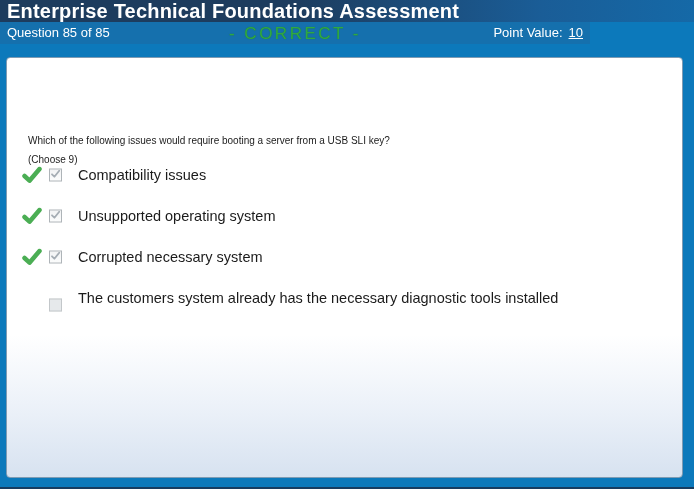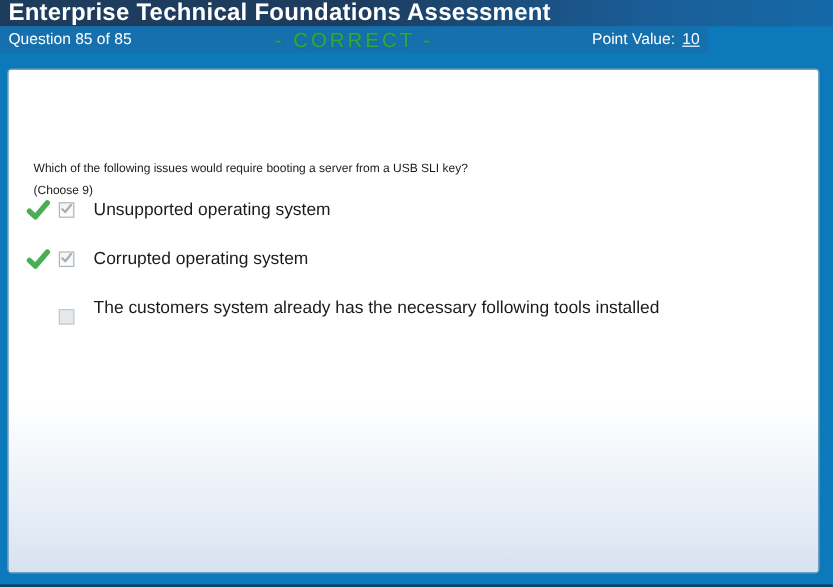--- a/index.html
+++ b/index.html
@@ -88,38 +88,51 @@
     <span class="correct-mark">
       <svg width="20" height="17" viewBox="0 0 20 17">
         <path d="M2.5 9.5 L7.5 14.2 L17.5 2.5" fill="none" stroke="#4bae54" stroke-width="4.5" stroke-linecap="round" stroke-linejoin="round"></path>
       </svg>
     </span>
     <span class="checkbox checked">
       <svg width="11" height="10" viewBox="0 0 11 10">
         <path d="M2 4.8 L4.4 7.2 L9.2 1.2" fill="none" stroke="#a5adb4" stroke-width="1.8" stroke-linecap="round" stroke-linejoin="round"></path>
       </svg>
     </span>
+    <span class="option-label">Compatibility issues</span>
+  </div>
+      <div class="option-row">
+    <span class="correct-mark">
+      <svg width="20" height="17" viewBox="0 0 20 17">
+        <path d="M2.5 9.5 L7.5 14.2 L17.5 2.5" fill="none" stroke="#4bae54" stroke-width="4.5" stroke-linecap="round" stroke-linejoin="round"></path>
+      </svg>
+    </span>
+    <span class="checkbox checked">
+      <svg width="11" height="10" viewBox="0 0 11 10">
+        <path d="M2 4.8 L4.4 7.2 L9.2 1.2" fill="none" stroke="#a5adb4" stroke-width="1.8" stroke-linecap="round" stroke-linejoin="round"></path>
+      </svg>
+    </span>
     <span class="option-label">Unsupported operating system</span>
   </div>
       <div class="option-row">
     <span class="correct-mark">
       <svg width="20" height="17" viewBox="0 0 20 17">
         <path d="M2.5 9.5 L7.5 14.2 L17.5 2.5" fill="none" stroke="#4bae54" stroke-width="4.5" stroke-linecap="round" stroke-linejoin="round"></path>
       </svg>
     </span>
     <span class="checkbox checked">
       <svg width="11" height="10" viewBox="0 0 11 10">
         <path d="M2 4.8 L4.4 7.2 L9.2 1.2" fill="none" stroke="#a5adb4" stroke-width="1.8" stroke-linecap="round" stroke-linejoin="round"></path>
       </svg>
     </span>
-    <span class="option-label">Corrupted operating system</span>
+    <span class="option-label">Corrupted necessary system</span>
   </div>
       <div class="option-row no-mark">
 
     <span class="checkbox unchecked">
       
     </span>
-    <span class="option-label">The customers system already has the necessary following tools installed</span>
+    <span class="option-label">The customers system already has the necessary diagnostic tools installed</span>
   </div>
     </div>
 </div>
 
 <div class="bottom-dark"></div>
 
 </body></html>

